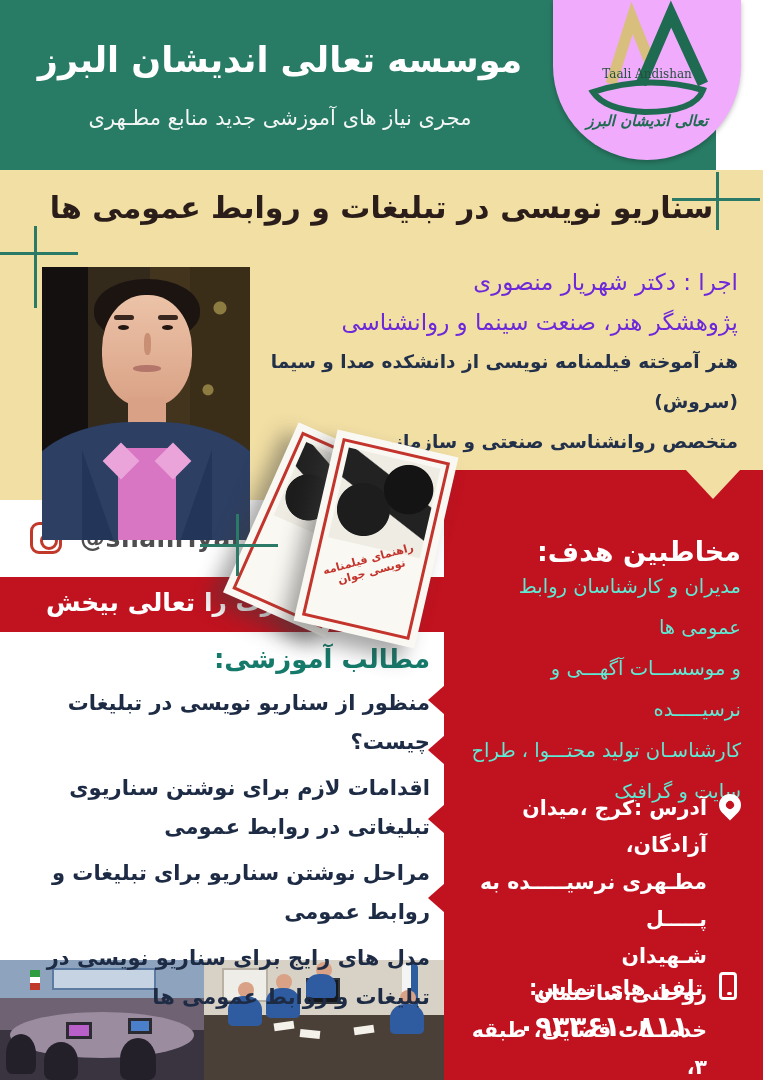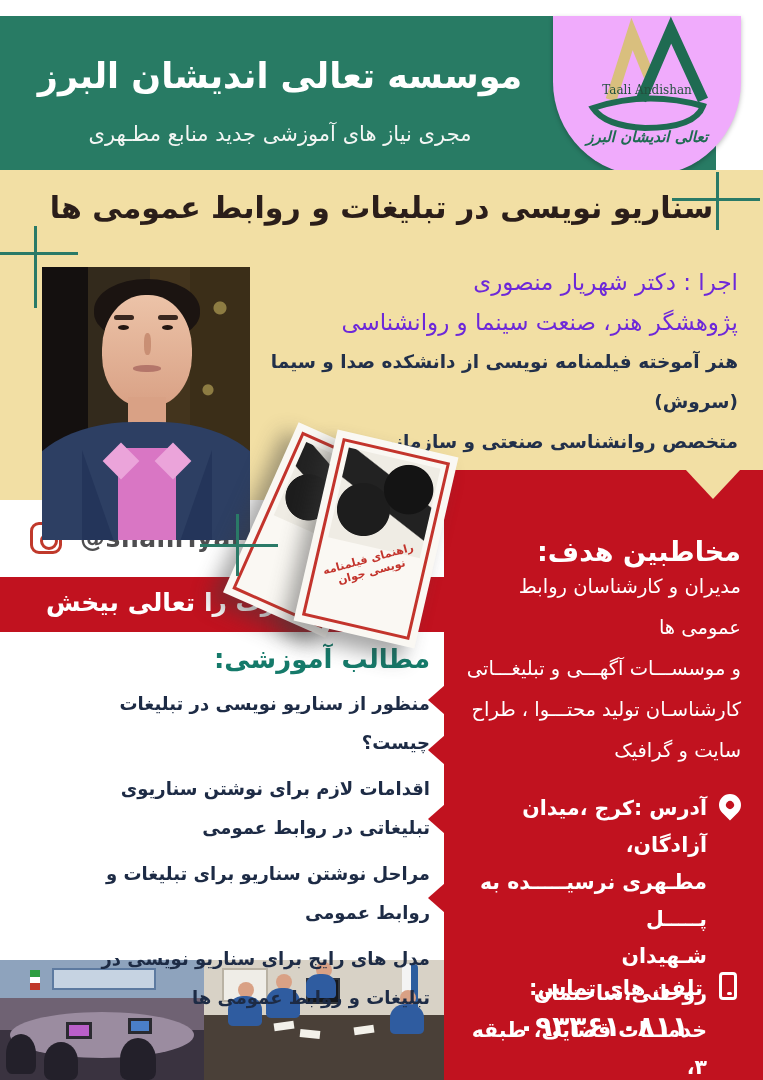--- a/index.html
+++ b/index.html
@@ -2,21 +2,21 @@
 <html lang="fa"><head>
 <meta charset="utf-8">
 <style>
   html,body{margin:0;padding:0;background:#ffffff;}
   *{box-sizing:border-box;}
   .poster{
     position:relative;width:763px;height:1080px;overflow:hidden;
     font-family:"DejaVu Sans",sans-serif;background:#ffffff;
   }
   
-  .header{position:absolute;left:0;top:16px;width:716px;height:170px;background:#287b64;}
+  .header{position:absolute;left:0;top:0;width:716px;height:170px;background:#287b64;}
   .org-name{position:absolute;left:0;top:40px;width:560px;text-align:center;
     color:#ffffff;font-size:35px;font-weight:bold;direction:rtl;}
   .org-tagline{position:absolute;left:0;top:106px;width:560px;text-align:center;
     color:#f3f6f4;font-size:21px;direction:rtl;}
   .logo-badge{position:absolute;left:553px;top:0;width:188px;height:160px;
     background:#f0abfc;border-radius:0 0 94px 94px;box-shadow:0 2px 5px rgba(0,0,0,.25);}
   .logo-persian{position:absolute;left:0;top:112px;width:188px;text-align:center;
     color:#1f6b52;font-size:15px;font-style:italic;font-weight:bold;direction:rtl;}
   
   .hero{position:absolute;left:0;top:170px;width:763px;height:330px;background:#f2dfa4;}
@@ -70,21 +70,21 @@
   .insta-icon::after{content:"";position:absolute;right:3px;top:3px;width:4px;height:4px;background:#c0392b;border-radius:50%;}
   .insta-handle{position:absolute;left:80px;top:24px;color:#4e4e50;font-size:25px;font-weight:600;letter-spacing:.5px;}
   
   .slogan-banner{position:absolute;left:0;top:577px;width:444px;height:55px;background:#c1121f;z-index:2;}
   .slogan-text{position:absolute;left:0;top:11px;width:370px;text-align:center;color:#ffffff;
     font-size:25px;font-weight:bold;direction:rtl;}
   
   .topics{position:absolute;left:0;top:632px;width:444px;height:328px;background:#ffffff;z-index:1;}
   .topics-heading{position:absolute;right:14px;top:12px;color:#157a6a;font-size:26px;font-weight:bold;direction:rtl;}
   .topic-list{position:absolute;right:0;top:52px;width:444px;direction:rtl;}
-  .topic-item{padding:0 14px 0 46px;margin-bottom:7px;color:#1d2b45;font-size:18px;font-weight:bold;
+  .topic-item{padding:0 14px 0 46px;margin-bottom:7px;color:#1d2b45;font-size:21px;font-weight:bold;
     line-height:39px;text-align:right;direction:rtl;}
   
   .photo-conf{position:absolute;left:0;top:960px;width:204px;height:120px;overflow:hidden;
     background:linear-gradient(180deg,#8ea3bd 0 32%,#6f6273 32% 58%,#3a3340 58% 100%);}
   .photo-conf .banner{position:absolute;left:52px;top:8px;width:104px;height:22px;background:#c6d3e2;border:2px solid #5d7aa0;}
   .photo-conf .flag{position:absolute;left:30px;top:10px;width:10px;height:20px;
     background:linear-gradient(180deg,#2f9e41 0 33%,#fff 33% 66%,#c0392b 66%);}
   .photo-conf .table{position:absolute;left:10px;top:52px;width:184px;height:46px;background:#9b8ca0;border-radius:50%;}
   .photo-conf .laptop1{position:absolute;left:66px;top:62px;width:26px;height:17px;background:#b95fc9;border:3px solid #2a2a30;}
   .photo-conf .laptop2{position:absolute;left:128px;top:58px;width:24px;height:16px;background:#4a7fc9;border:3px solid #2a2a30;}
@@ -98,21 +98,21 @@
   .photo-office .person{position:absolute;width:34px;height:30px;background:#2f5ca0;border-radius:45% 45% 15% 15%;}
   .photo-office .phead{position:absolute;width:16px;height:16px;background:#d9a185;border-radius:50%;}
   .photo-office .paper{position:absolute;background:#f3f1ea;width:20px;height:8px;transform:rotate(-8deg);}
   
   .red-col{position:absolute;left:444px;top:470px;width:319px;height:610px;background:#c1121f;z-index:5;}
   .red-col .notch-top{position:absolute;top:-1px;right:22px;width:0;height:0;
     border-left:28px solid transparent;border-right:28px solid transparent;border-top:30px solid #f2dfa4;}
   .tooth{position:absolute;left:-16px;width:0;height:0;
     border-top:15px solid transparent;border-bottom:15px solid transparent;border-right:17px solid #c1121f;}
   .aud-heading{position:absolute;right:22px;top:38px;color:#ffffff;font-size:27px;font-weight:bold;direction:rtl;margin-top:28px;}
-  .aud-lines{position:absolute;right:22px;left:16px;top:96px;color:#ffffff;font-size:19.5px;
+  .aud-lines{position:absolute;right:22px;left:16px;top:96px;color:#5eead4;font-size:19.5px;
     line-height:41px;text-align:right;direction:rtl;}
   .reg-heading{position:absolute;right:22px;top:272px;color:#ffffff;font-size:25px;font-weight:bold;direction:rtl;}
   .pin-icon{position:absolute;right:22px;top:324px;width:22px;height:22px;background:#ffffff;
     border-radius:50% 50% 50% 0;transform:rotate(-45deg);}
   .pin-icon::before{content:"";position:absolute;left:7px;top:7px;width:8px;height:8px;background:#c1121f;border-radius:50%;}
   .addr-lines{position:absolute;right:56px;left:12px;top:320px;color:#ffffff;font-size:20.5px;
     font-weight:bold;line-height:37px;text-align:right;direction:rtl;}
   .phone-icon{position:absolute;right:26px;top:502px;width:18px;height:28px;border:3px solid #ffffff;border-radius:4px;}
   .phone-icon::after{content:"";position:absolute;left:5px;bottom:2px;width:5px;height:3px;background:#ffffff;border-radius:2px;}
   .phones-heading{position:absolute;right:60px;top:506px;color:#ffffff;font-size:21px;font-weight:bold;direction:rtl;}
@@ -244,21 +244,21 @@
   <div class="red-col">
     <div class="notch-top"></div>
     <div class="tooth" style="top:215px"></div>
     <div class="tooth" style="top:265px"></div>
     <div class="tooth" style="top:334px"></div>
     <div class="tooth" style="top:413px"></div>
 
     <div class="aud-heading">مخاطبین هدف:</div>
     <div class="aud-lines">
       <div>مدیران و کارشناسان روابط عمومی ها</div>
-      <div>و موسســـات آگهـــی و تبلیغـــاتی</div>
+      <div>و موسســـات آگهـــی و نرسیـــــده</div>
       <div>کارشناسـان تولید محتـــوا ، طراح</div>
       <div>سایت و گرافیک</div>
     </div>
 
     <div class="pin-icon"></div>
     <div class="addr-lines">
       <div>آدرس :کرج ،میدان آزادگان،</div>
       <div>مطـهری نرسیـــــده به پـــــل</div>
       <div>شـهیدان روحانی،ساختمان</div>
       <div>خدمـــات قضایی، طبقه ۳،</div>

